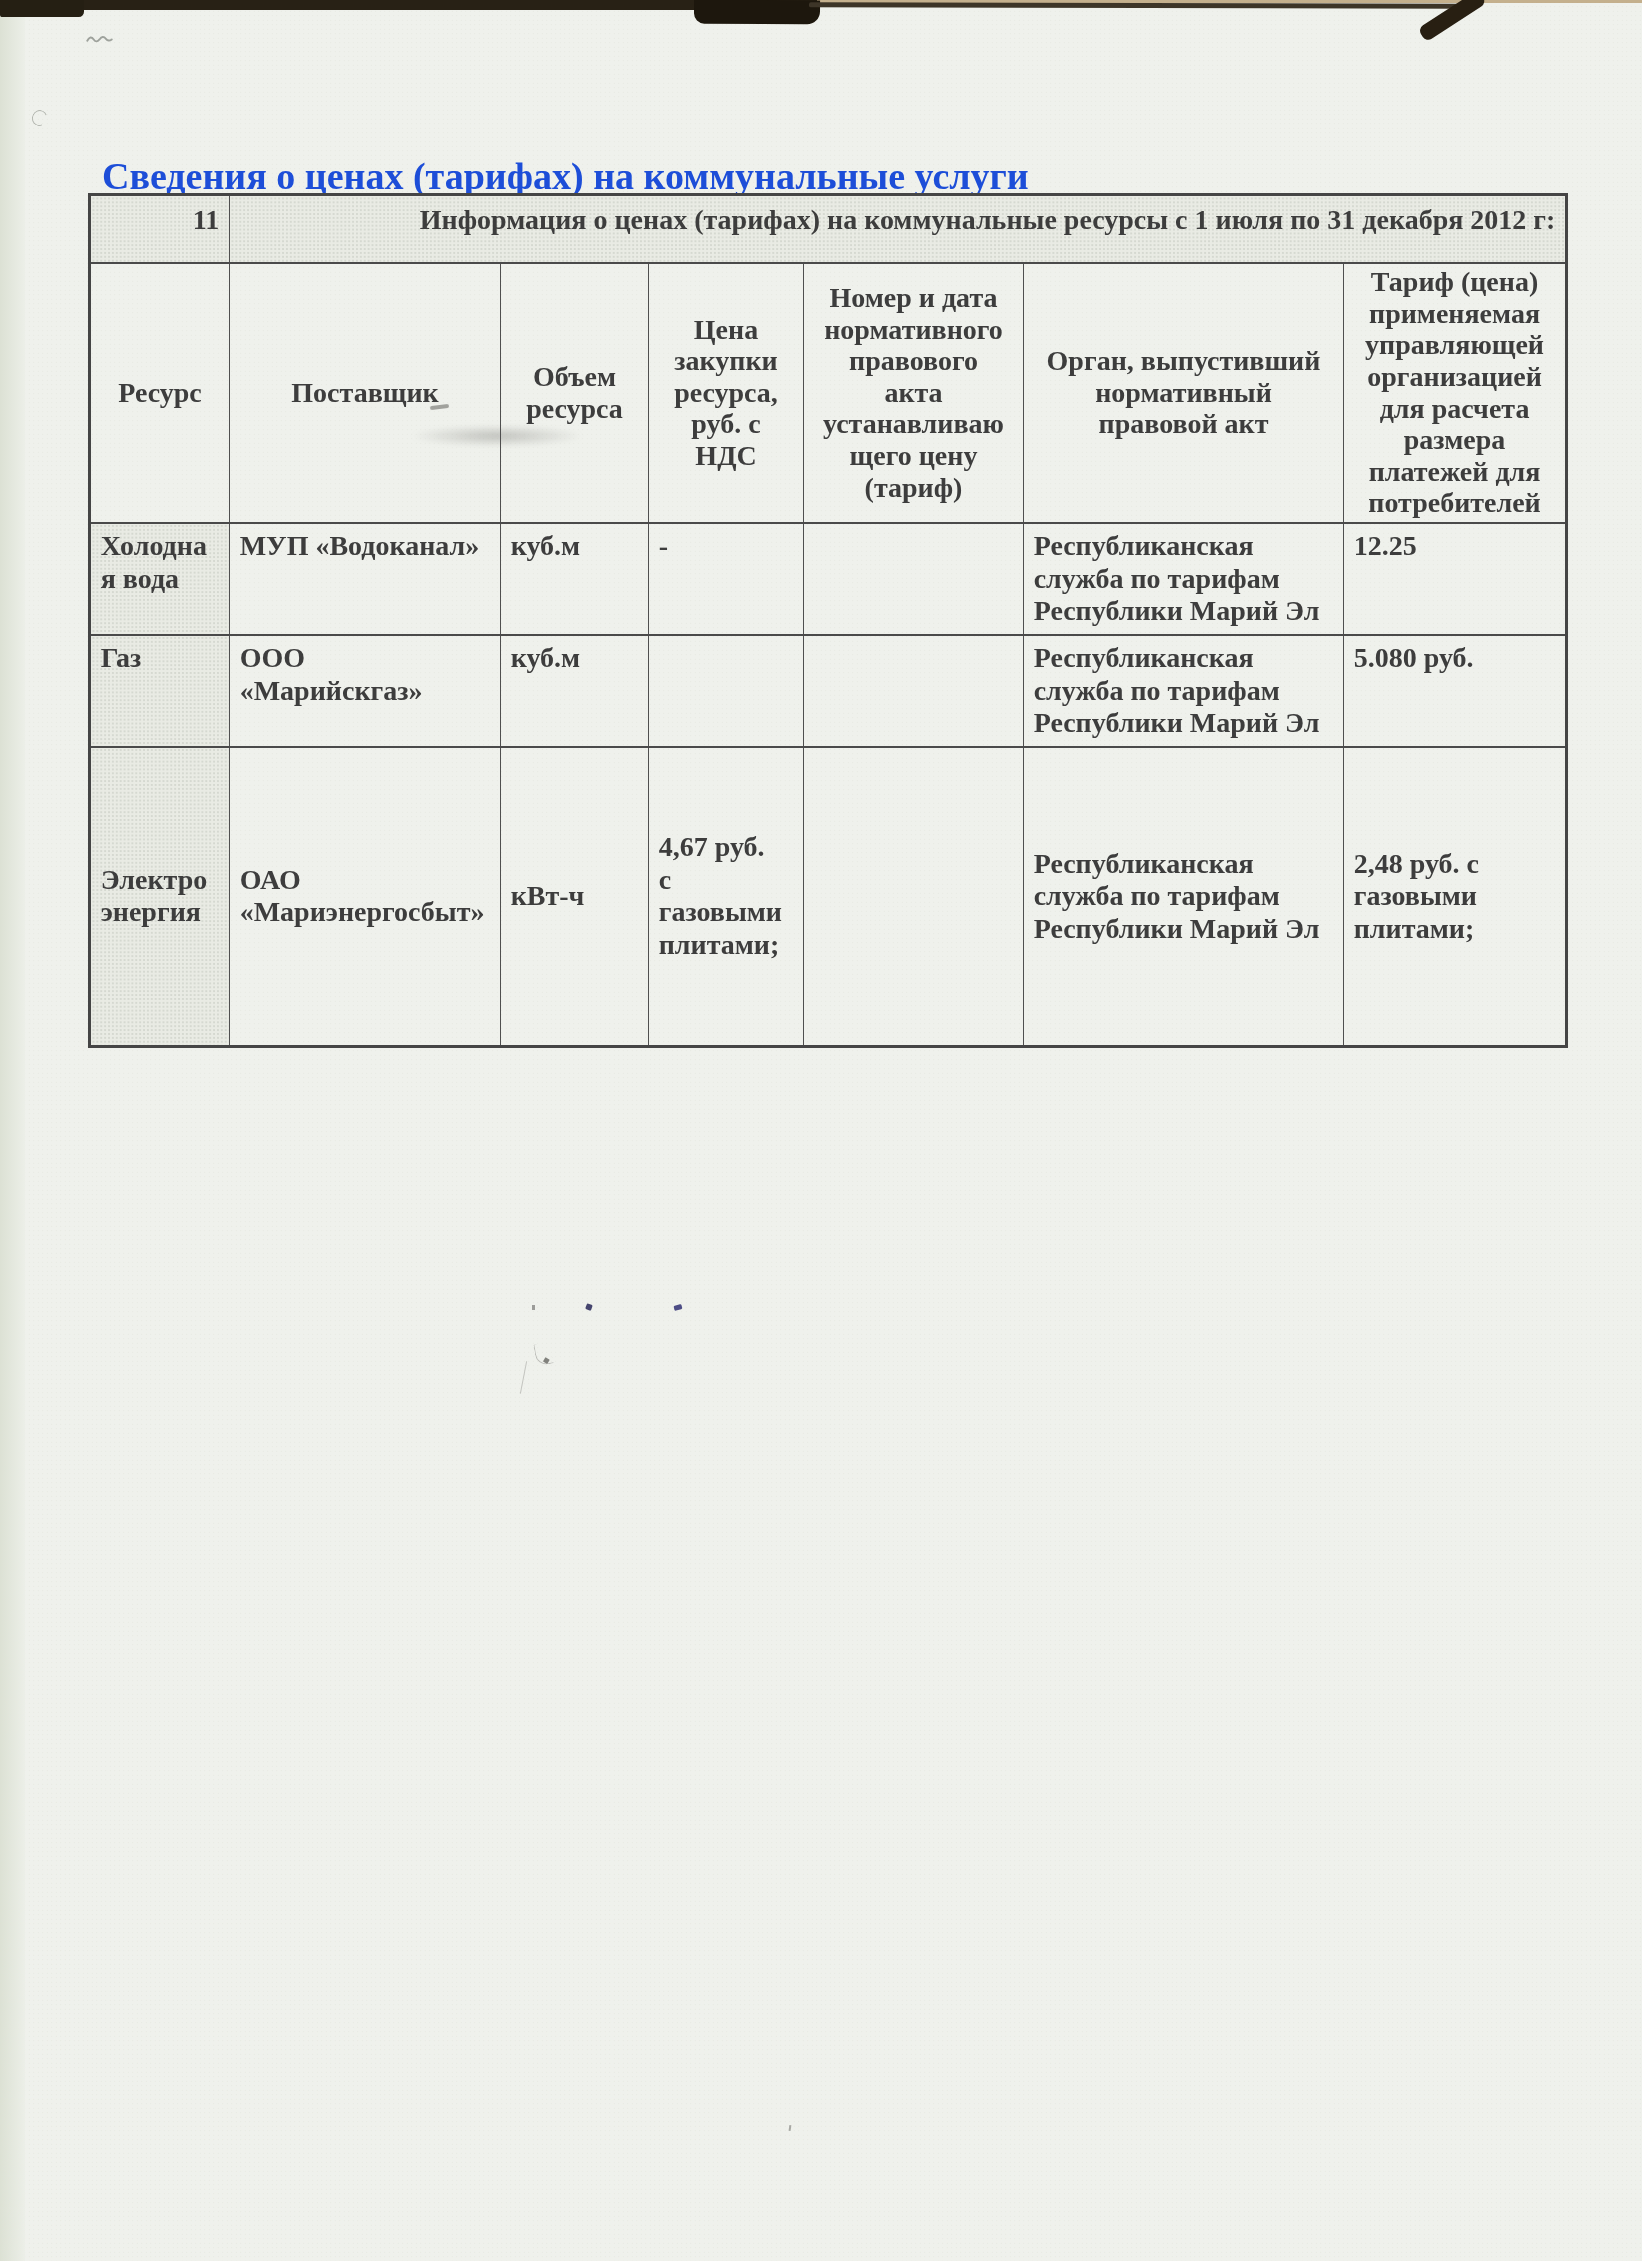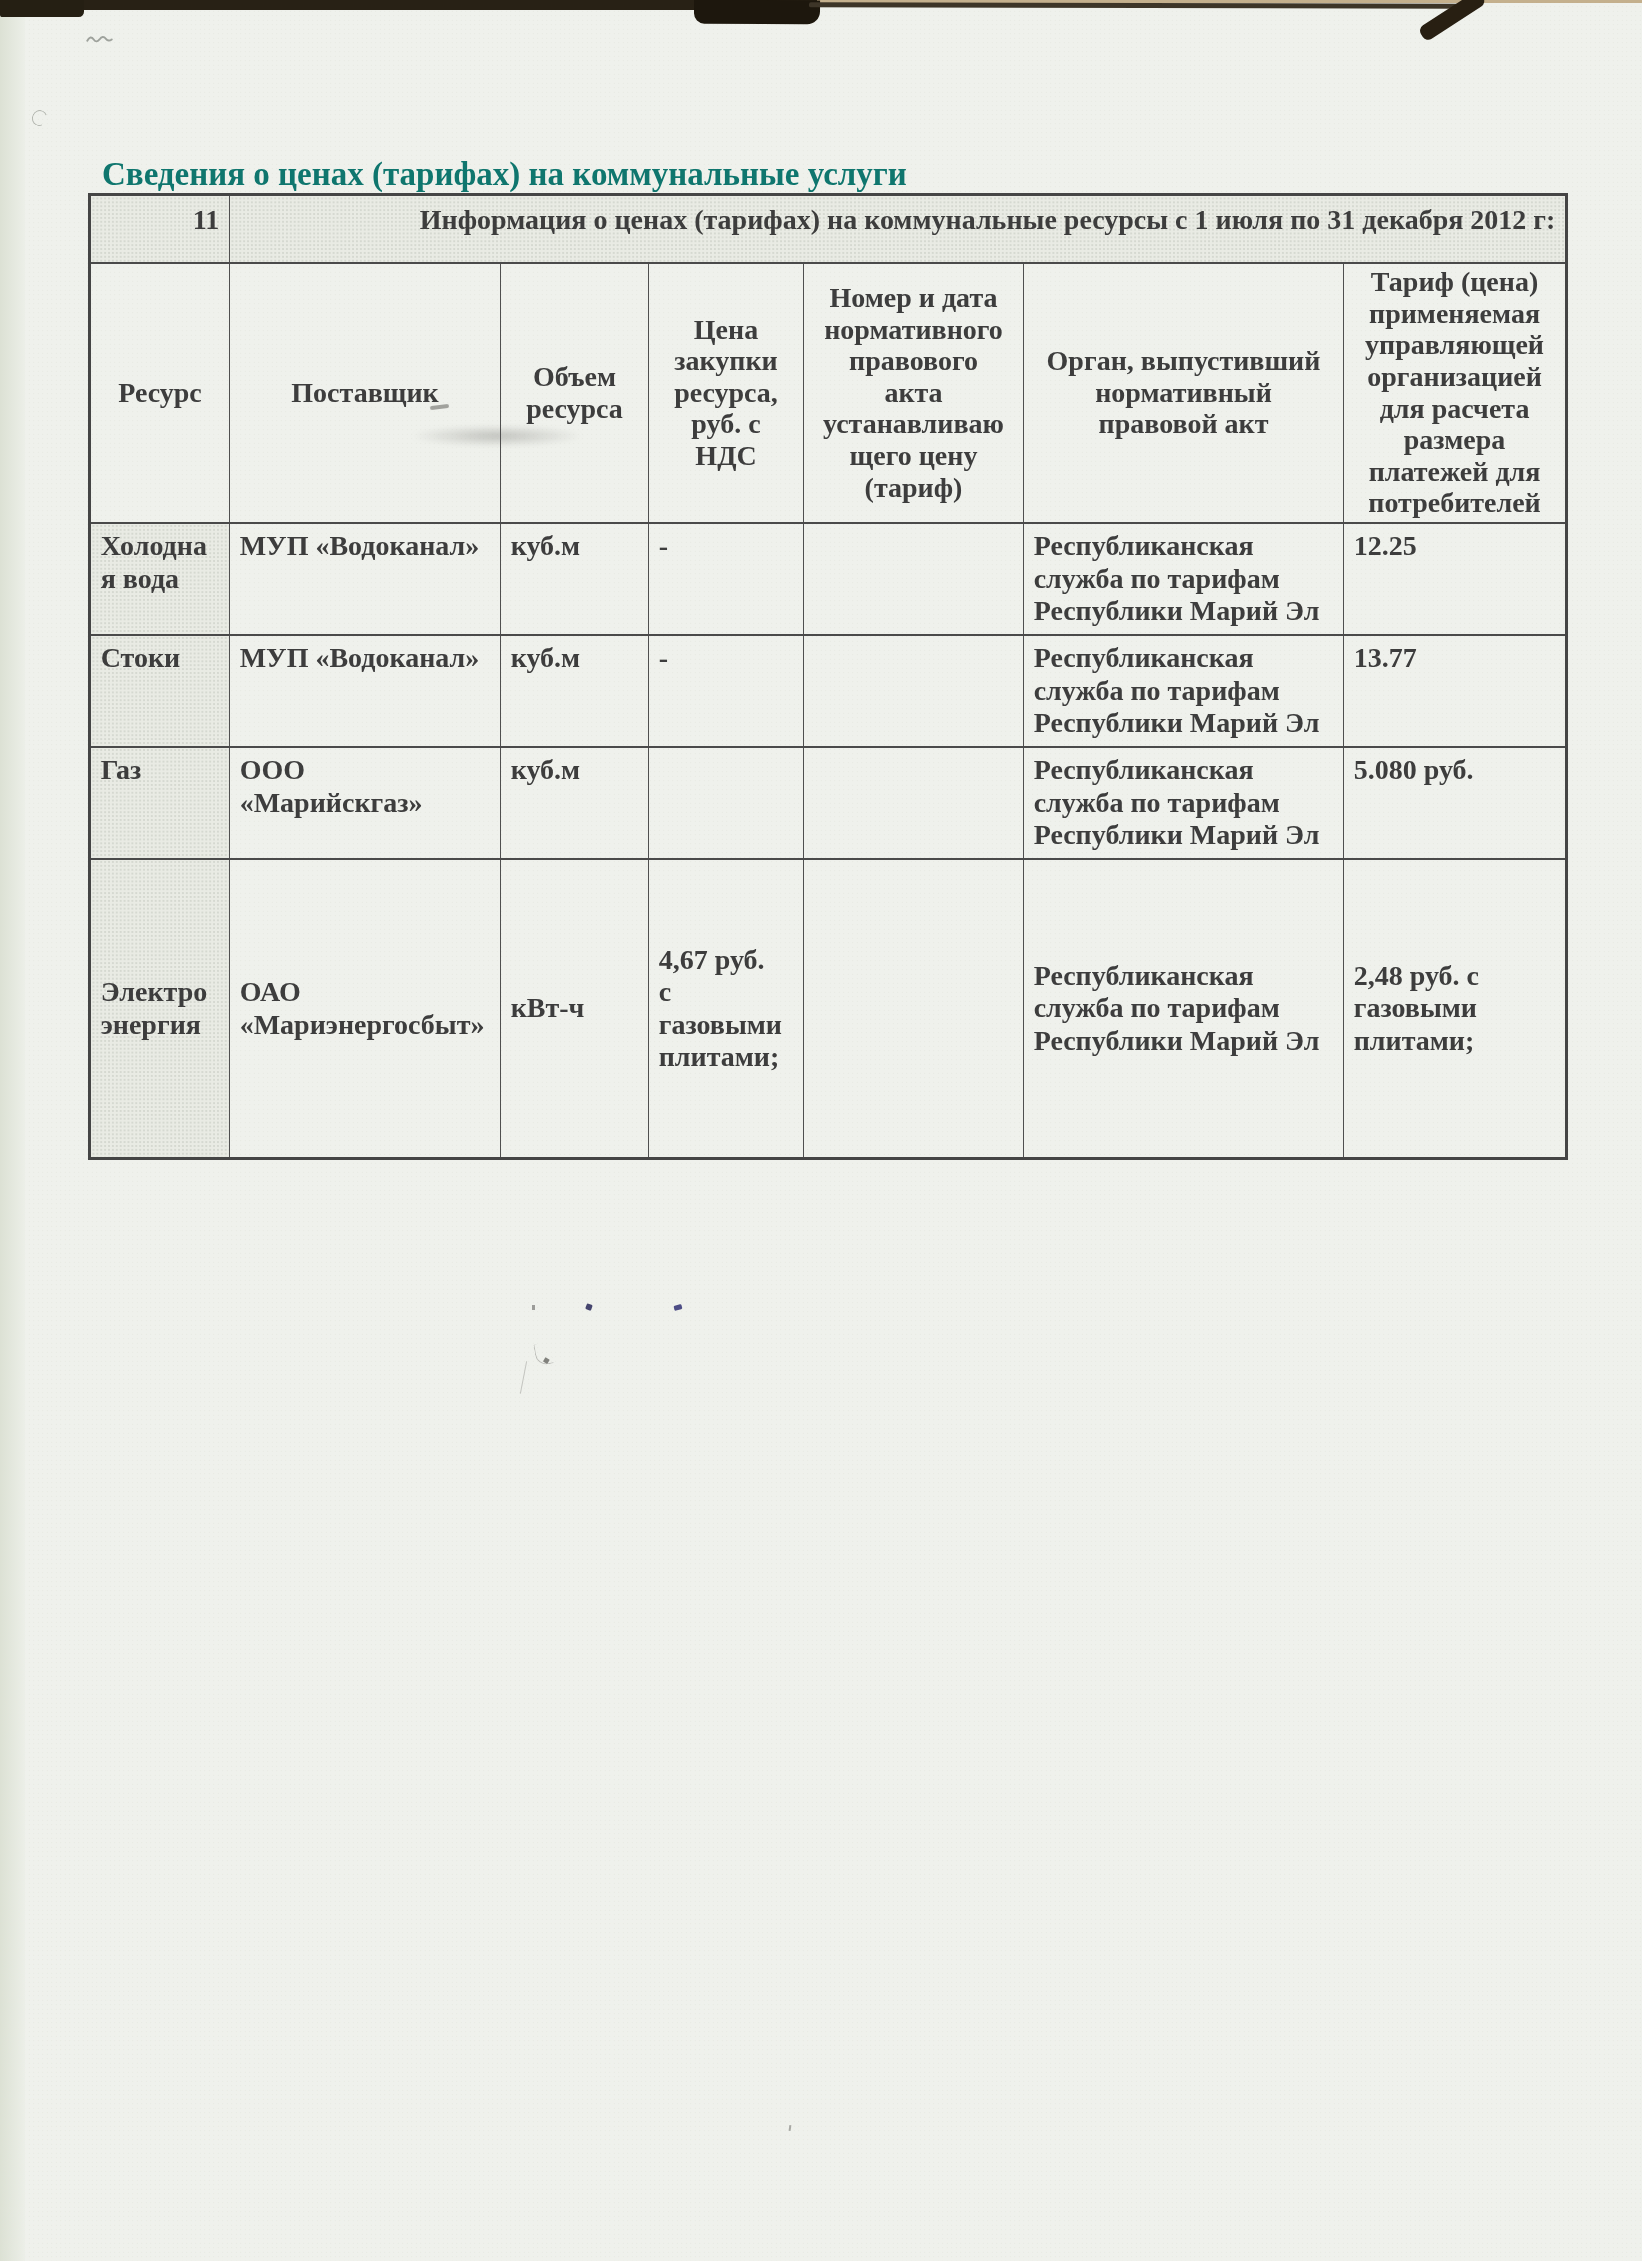--- a/index.html
+++ b/index.html
@@ -36,22 +36,22 @@
   .speck-c { position:absolute; left:532px; top:1305px; width:2.6px; height:4.5px; background:rgba(100,100,98,.6); }
   .speck-curl { position:absolute; left:535px; top:1343px; width:15.5px; height:20.6px;
     border-left:1.3px solid rgba(128,128,124,.45); border-bottom:1.3px solid rgba(128,128,124,.45); border-radius:0 0 0 11.6px; transform:rotate(-10deg); }
   .speck-line { position:absolute; left:523px; top:1361px; width:1.3px; height:33px; background:rgba(130,130,126,.4); transform:rotate(11deg); }
   .speck-d { position:absolute; left:544px; top:1358px; width:4.5px; height:4.5px; background:rgba(70,70,66,.65); border-radius:0.6px; transform:rotate(30deg); }
   .speck-e { position:absolute; left:789px; top:2125px; width:1.9px; height:5.8px; background:rgba(110,110,106,.55); transform:rotate(8deg); }
 
   
   .doc-title {
     position:absolute; left:102px; top:157px;
-    font-size:33px; font-weight:bold; line-height:1.05;
-    letter-spacing:0px; color:#0f766e; white-space:nowrap;
+    font-size:38px; font-weight:bold; line-height:1.05;
+    letter-spacing:0px; color:#1d4ed8; white-space:nowrap;
   }
 
   
   table.tariff {
     position:absolute; left:88px; top:193px;
     width:1477px; table-layout:fixed; border-collapse:collapse;
     font-size:28px; font-weight:bold; color:#3d3d3d;
   }
   table.tariff td, table.tariff th {
     border-left:1.9px solid #4f4f4f; border-right:1.9px solid #4f4f4f;
@@ -164,29 +164,20 @@
     <tr class="r1">
       <td class="shaded cell-resource">Холодна
 я вода</td>
       <td class="cell-supplier">МУП «Водоканал»</td>
       <td class="cell-volume">куб.м</td>
       <td class="cell-price">-</td>
       <td class="cell-act"></td>
       <td class="cell-authority">Республиканская служба по тарифам Республики Марий Эл</td>
       <td class="cell-tariff">12.25</td>
     </tr>
-    <tr class="r2">
-      <td class="shaded cell-resource">Стоки</td>
-      <td class="cell-supplier">МУП «Водоканал»</td>
-      <td class="cell-volume">куб.м</td>
-      <td class="cell-price">-</td>
-      <td class="cell-act"></td>
-      <td class="cell-authority">Республиканская служба по тарифам Республики Марий Эл</td>
-      <td class="cell-tariff">13.77</td>
-    </tr>
     <tr class="r5">
       <td class="shaded cell-resource">Газ</td>
       <td class="cell-supplier">ООО
 «Марийскгаз»</td>
       <td class="cell-volume">куб.м</td>
       <td class="cell-price"></td>
       <td class="cell-act"></td>
       <td class="cell-authority">Республиканская служба по тарифам Республики Марий Эл</td>
       <td class="cell-tariff">5.080 руб.</td>
     </tr>

